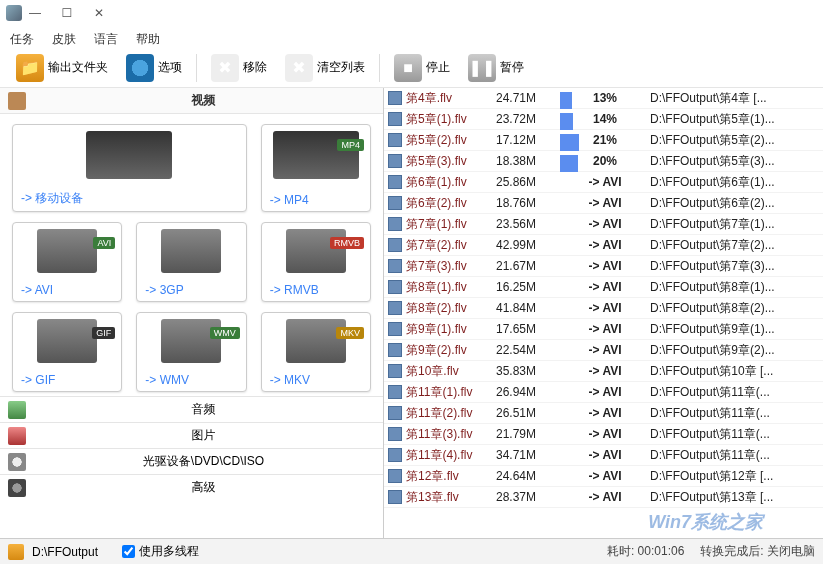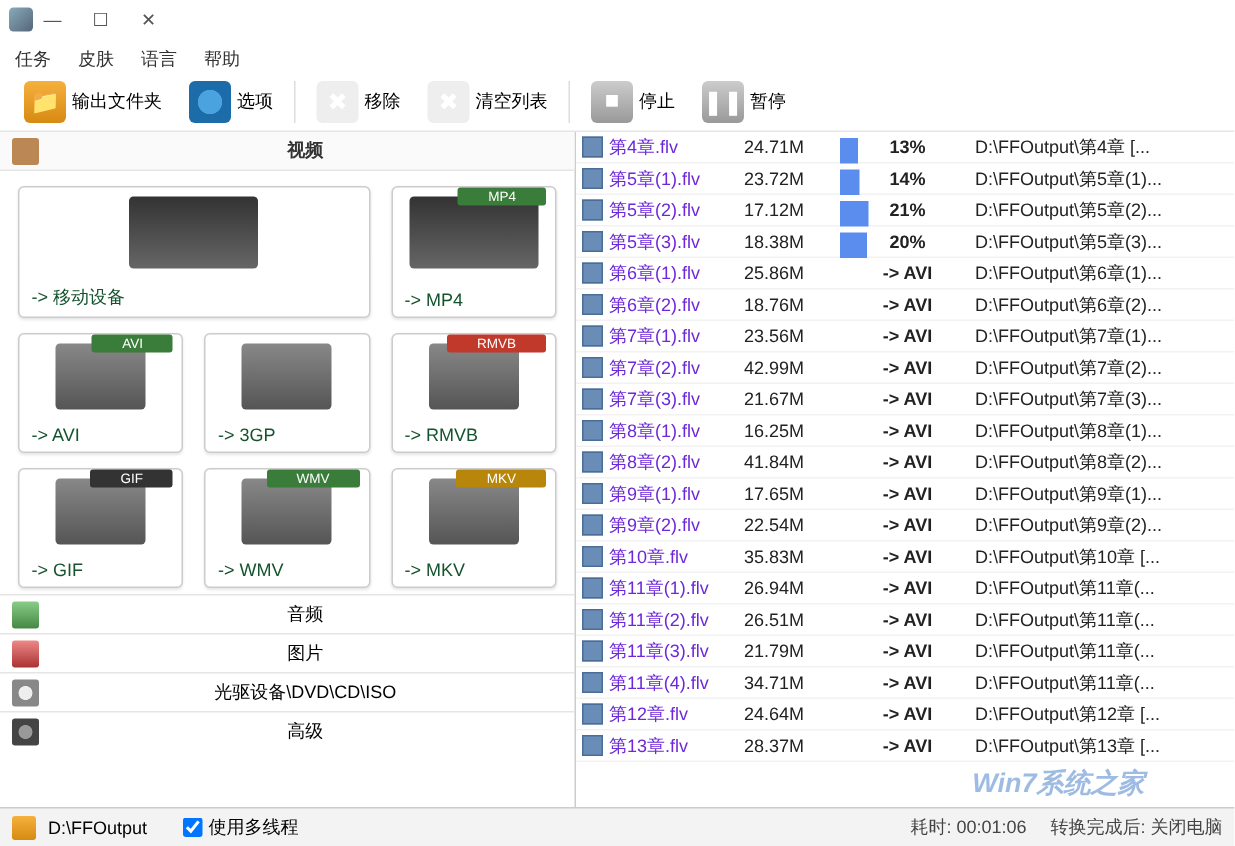--- a/index.html
+++ b/index.html
@@ -24,35 +24,35 @@
 .main { display:flex; height:462px; }
 .left { width:384px; border-right:1px solid #ccc; display:flex; flex-direction:column; }
 .cat-hdr { height:26px; display:flex; align-items:center; padding:0 8px; border-bottom:1px solid #e5e5e5; background:#fafafa; }
 .cat-hdr .caticon{width:18px;height:18px;margin-right:6px;background:#b85;border-radius:2px;}
 .cat-hdr .catlabel{flex:1;text-align:center;color:#333;font-weight:bold;}
 .grid { flex:0 0 auto; padding:10px 12px 4px; display:grid; grid-template-columns:repeat(3,1fr); gap:10px 14px; overflow:hidden; }
 .tile { border:1px solid #ccc; border-radius:4px; height:80px; display:flex; flex-direction:column; justify-content:flex-end; align-items:flex-start; padding:4px 8px; background:#fff; position:relative; cursor:default; box-shadow:0 1px 2px rgba(0,0,0,.1);}
 .tile.big{height:88px;}
 .tile .thumb{position:absolute;top:6px;left:50%;transform:translateX(-50%);width:60px;height:44px;background:linear-gradient(#888,#555);border-radius:3px;}
 .tile.big .thumb{width:86px;height:48px;background:linear-gradient(#333,#666);}
-.tile .badge{position:absolute;top:0;right:6px;font-size:9px;padding:1px 20px;border-radius:2px;color:#fff;}
+.tile .badge{position:absolute;top:14px;right:6px;font-size:9px;padding:1px 4px;border-radius:2px;color:#fff;}
 .b-mp4{background:#3a7d3a;} .b-avi{background:#3a7d3a;} .b-rmvb{background:#c0392b;} .b-gif{background:#333;} .b-wmv{background:#3a7d3a;} .b-mkv{background:#b8860b;}
-.tile .tlabel{color:#14532d;}
+.tile .tlabel{color:#3b82f6;}
 .catrow{height:26px;display:flex;align-items:center;border-top:1px solid #e5e5e5;padding:0 8px;cursor:default;}
 .catrow .cicon{width:18px;height:18px;margin-right:6px;border-radius:2px;}
 .ci-audio{background:linear-gradient(#8c8,#484);} .ci-pic{background:linear-gradient(#e88,#a33);} .ci-disc{background:radial-gradient(circle,#eee 35%,#888 38%);} .ci-adv{background:radial-gradient(circle,#999 35%,#444 38%);}
 .catrow .clabel{flex:1;text-align:center;}
 .right{flex:1;display:flex;flex-direction:column;overflow:hidden;}
 .cols{height:22px;display:flex;border-bottom:1px solid #ddd;background:#fafafa;}
 .col{border-right:1px solid #ddd;padding:3px 8px;color:#333;cursor:default;}
 .c0{width:110px;} .c1{width:64px;text-align:left;} .c2{width:90px;text-align:center;} .c3{flex:1;}
 .rows{flex:1;overflow:hidden;}
 .row{height:21px;display:flex;align-items:center;border-bottom:1px solid #f2f2f2;padding-left:4px;}
 .row .ficon{width:14px;height:14px;margin-right:4px;background:#6a8db8;border:1px solid #4a6d98;}
-.row .fname{width:90px;overflow:hidden;white-space:nowrap;color:#6d28d9;}
+.row .fname{width:90px;overflow:hidden;white-space:nowrap;color:#7f1d1d;}
 .row .fsize{width:64px;color:#222;}
 .row .fstat{width:90px;position:relative;color:#222;text-align:center;font-weight:bold;}
 .row .fstat .bar{position:absolute;left:0;top:1px;height:17px;background:#5b8def;}
 .row .fstat .pct{position:relative;}
 .row .fout{flex:1;color:#222;overflow:hidden;white-space:nowrap;}
 .statusbar{position:absolute;bottom:0;left:0;right:0;height:26px;background:#f3f3f3;border-top:1px solid #ccc;display:flex;align-items:center;padding:0 8px;gap:8px;}
 .statusbar .sfolder{width:16px;height:16px;background:linear-gradient(#f5b13d,#d68a12);border-radius:2px;}
 .statusbar .chk{display:flex;align-items:center;gap:4px;margin-left:16px;}
 .statusbar .chk input{width:13px;height:13px;}
 .statusbar .r{margin-left:auto;display:flex;gap:16px;color:#444;}

